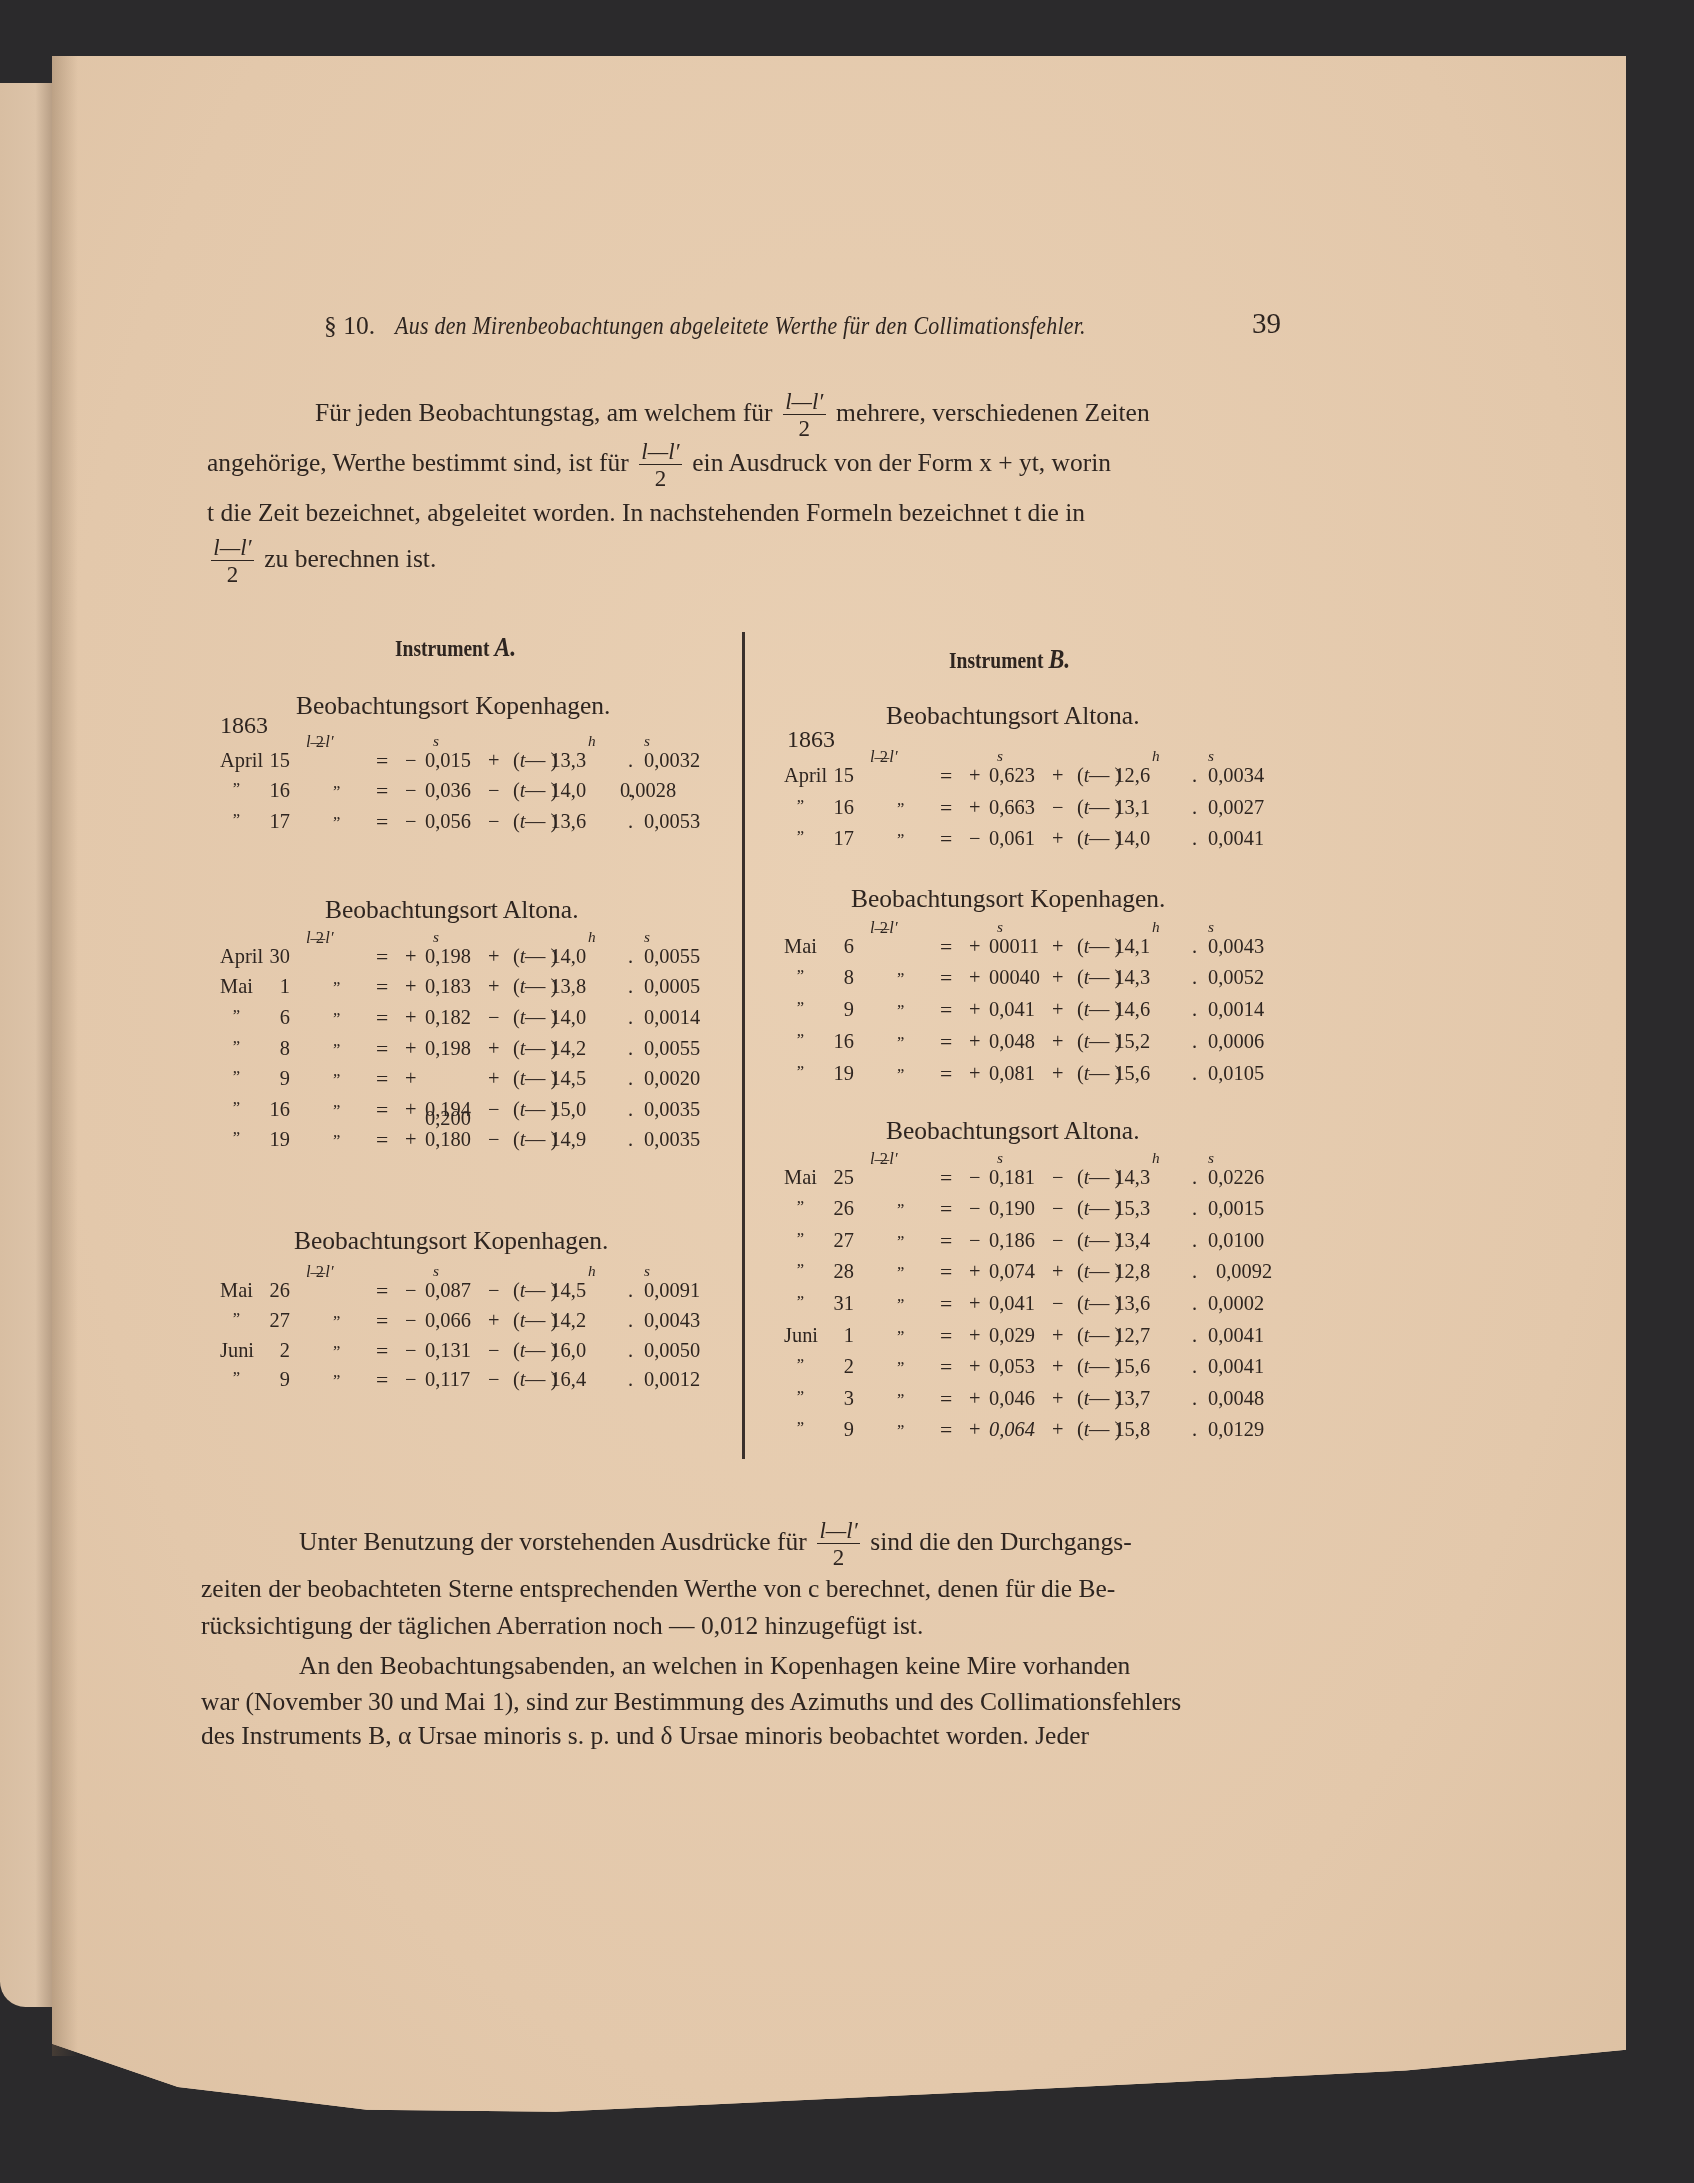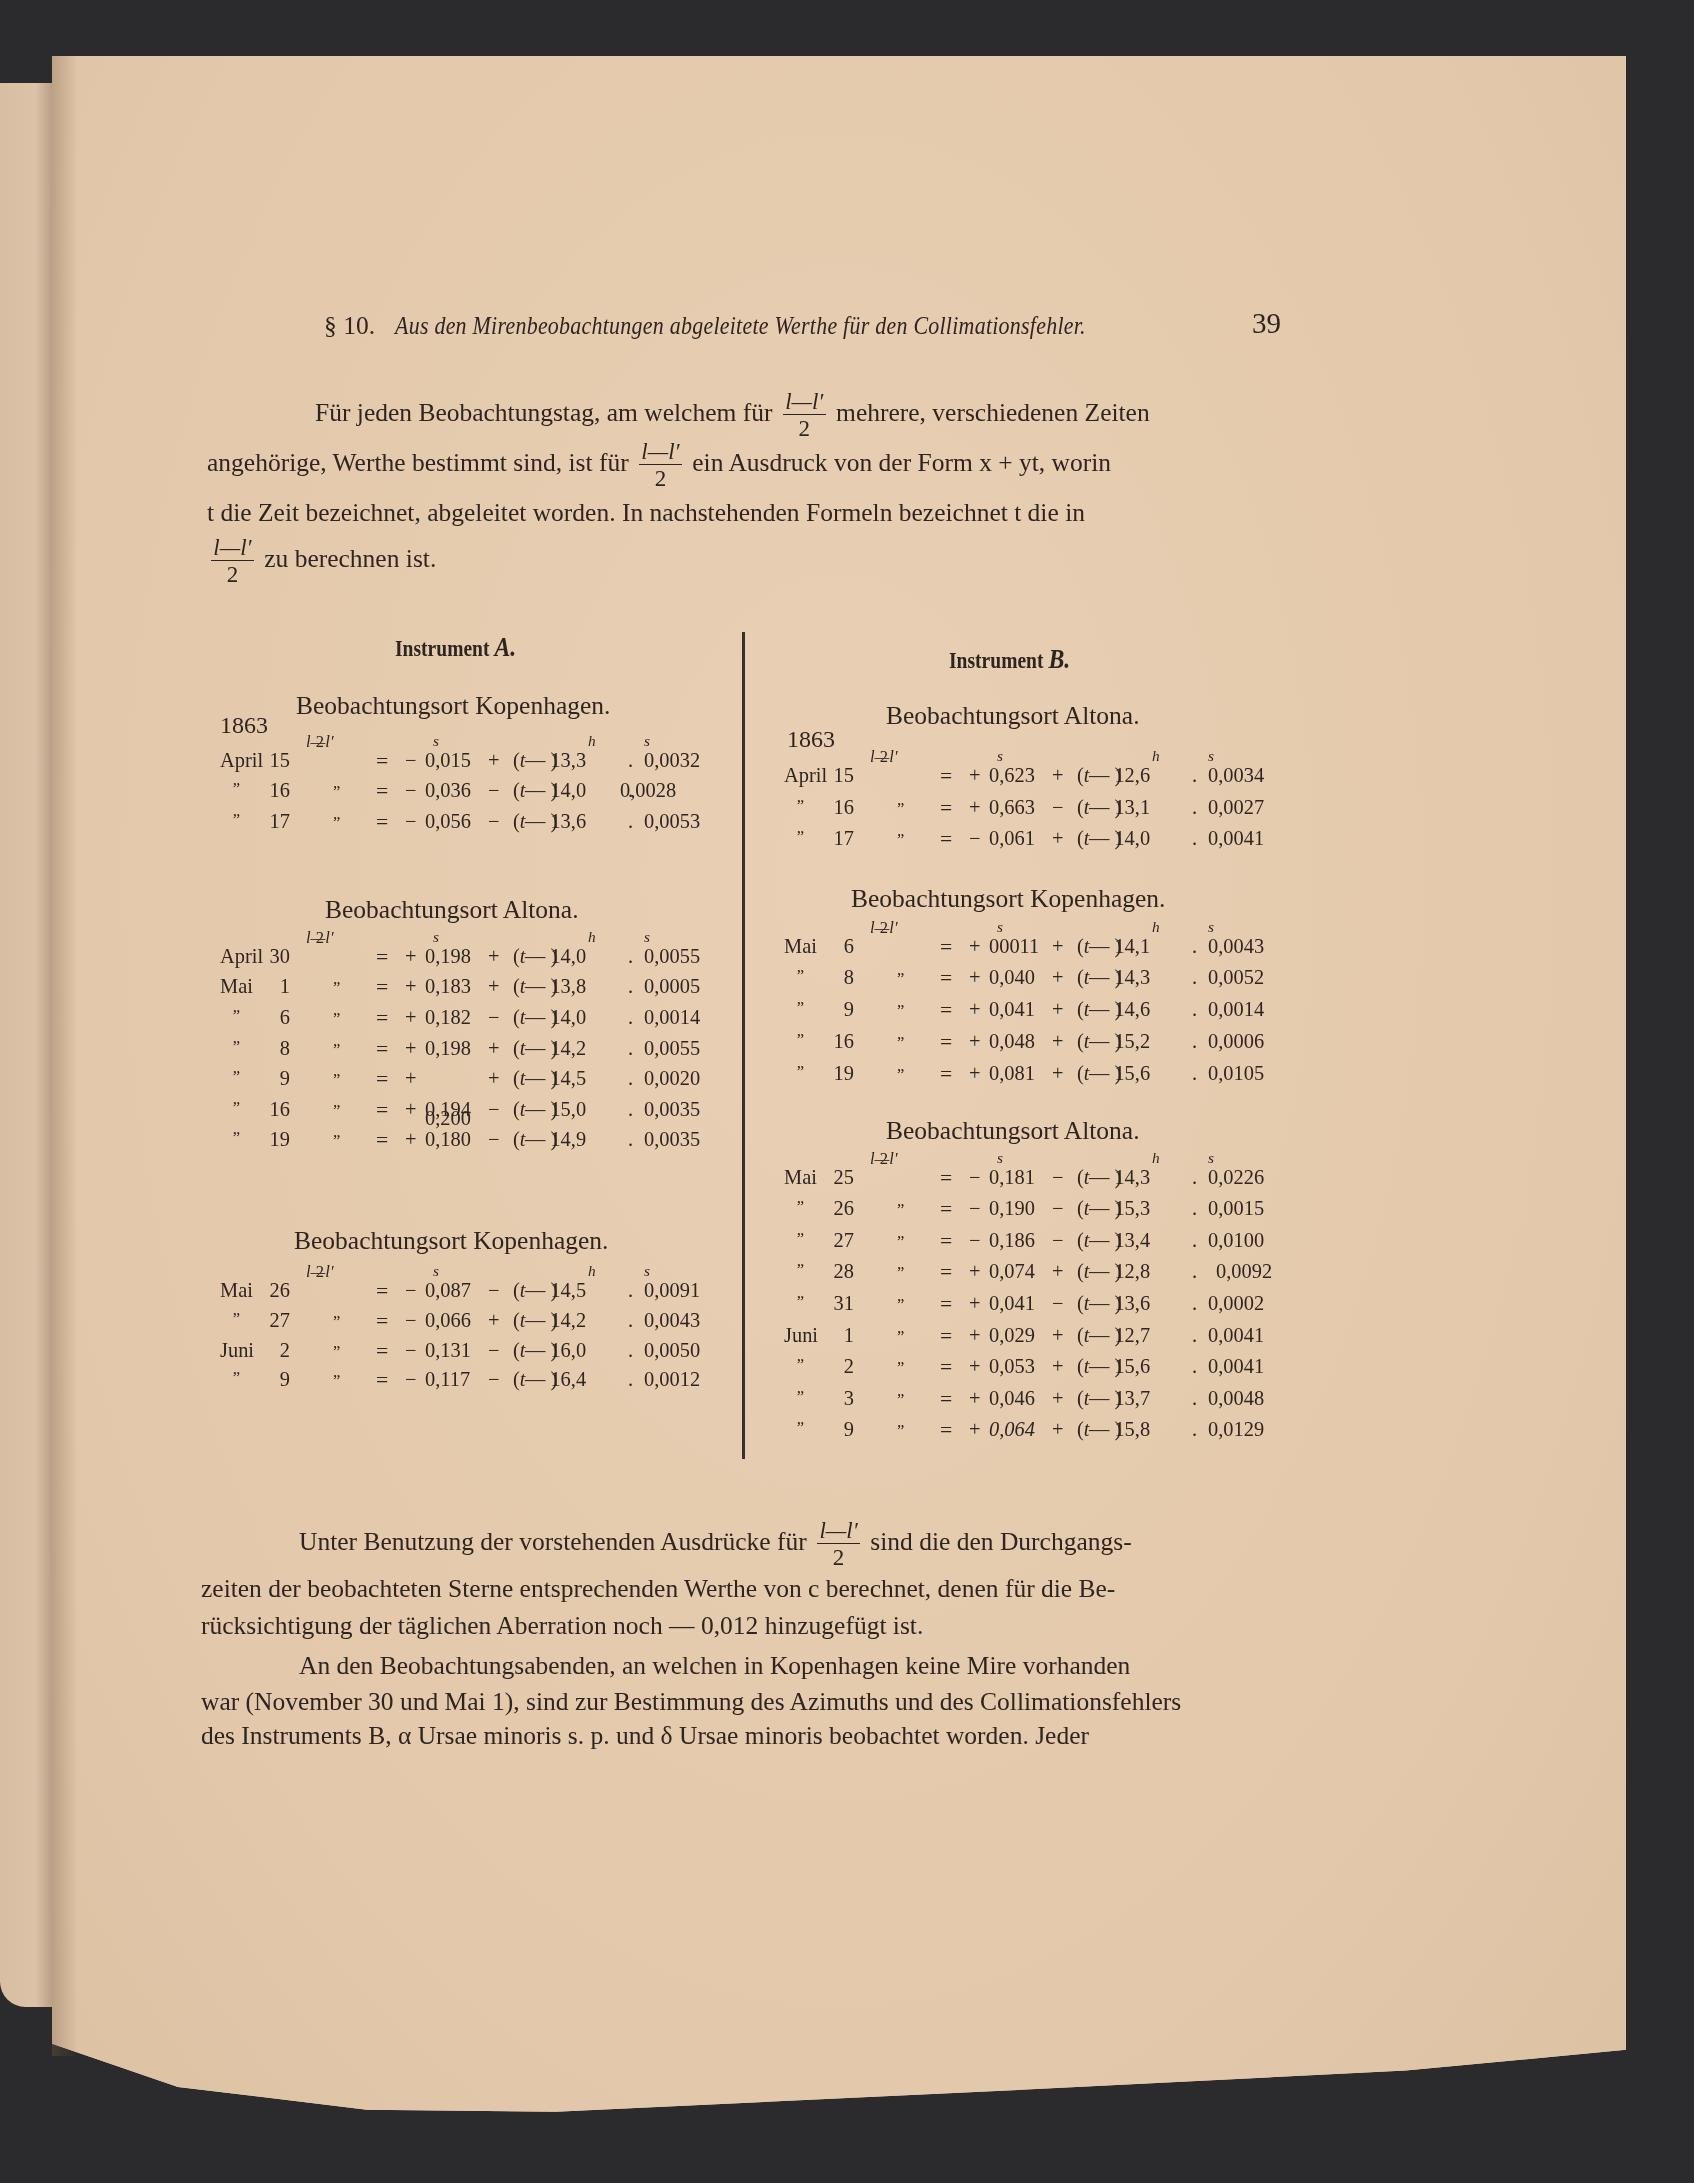--- a/index.html
+++ b/index.html
@@ -358,21 +358,21 @@
       <span style="left:293px;">(<span class="it">t</span> — <span>14,1</span>)</span>
       <span style="left:408px;">.</span>
       <span style="left:424px;">0,0043</span>
     </div>
     <div class="eq-row" style="left:784px;top:966px;width:497px;">
       <span class="month ditto" style="left:12.7px;">”</span>
       <span class="day" style="left:32px;">8</span>
       <span class="ditto" style="left:113px;top:2.5px;">”</span>
       <span class="eqs" style="left:156px;">=</span>
       <span style="left:185px;">+</span>
-      <span style="left:205px;">0,040</span>
+      <span style="left:205px;">00040</span>
       <span style="left:268px;">+</span>
       <span style="left:293px;">(<span class="it">t</span> — <span>14,3</span>)</span>
       <span style="left:408px;">.</span>
       <span style="left:424px;">0,0052</span>
     </div>
     <div class="eq-row" style="left:784px;top:998px;width:497px;">
       <span class="month ditto" style="left:12.7px;">”</span>
       <span class="day" style="left:32px;">9</span>
       <span class="ditto" style="left:113px;top:2.5px;">”</span>
       <span class="eqs" style="left:156px;">=</span>

